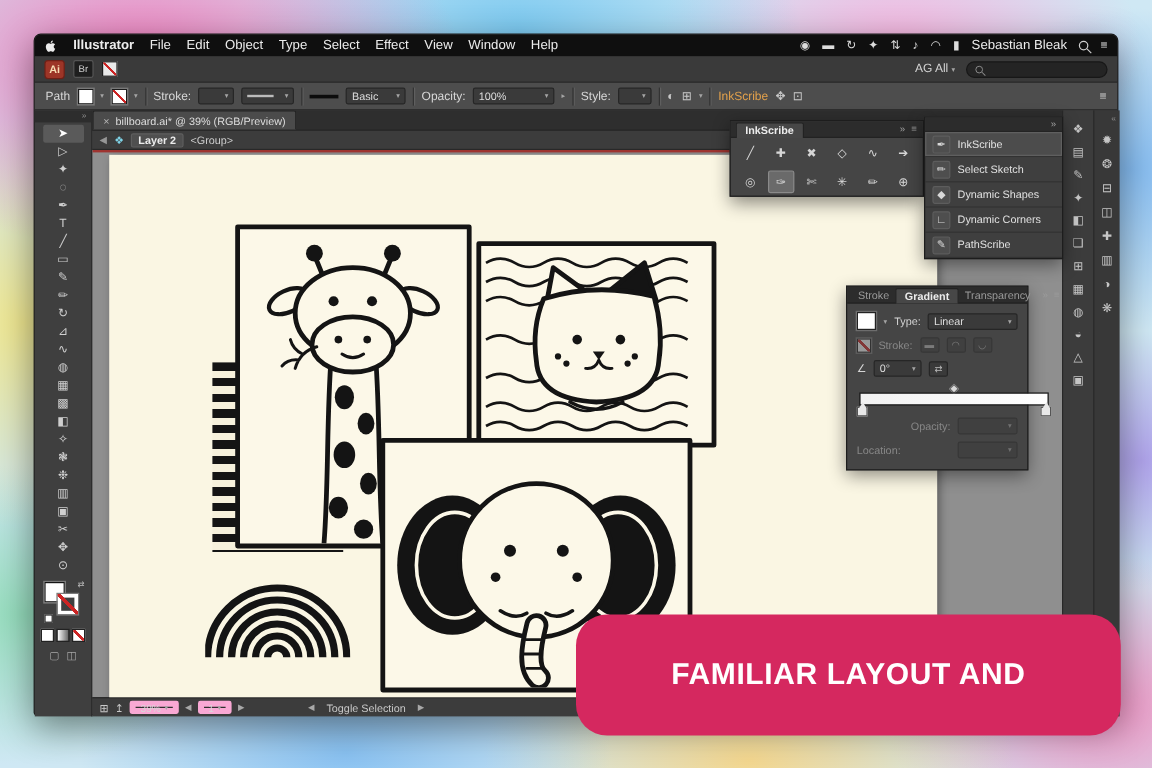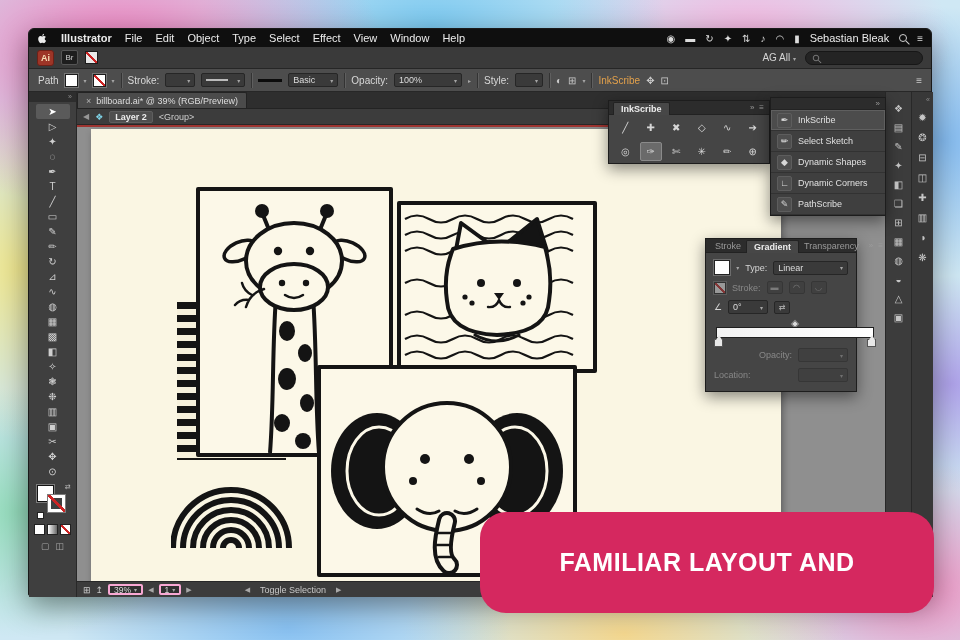--- a/index.html
+++ b/index.html
@@ -111,21 +111,21 @@
   .arcsblock { position:absolute; left:94px; top:338px; width:121px; height:85px; z-index:2; }
   .frame { position:absolute; background:#fcf8e8; border:4px solid #141414; border-radius:2px; }
   .frame.giraffe { left:119px; top:62px; width:197px; height:270px; z-index:3; }
   .frame.cat { left:320px; top:76px; width:200px; height:172px; z-index:4; }
   .frame.elephant { left:240px; top:240px; width:260px; height:212px; z-index:5; }
   .frame svg { display:block; }
   
   .statusbar { position:absolute; left:48px; top:552px; width:808px; height:16px; background:#3c3c3c;
     border-top:1px solid #282828; display:flex; align-items:center; gap:5px; padding:0 6px;
     color:#c9c9c9; font-size:9px; }
-  .sb-fld { background:#2f2f2f; border:2px solid #f9a8d4; border-radius:2px; height:11px;
+  .sb-fld { background:#2f2f2f; border:5px solid #f9a8d4; border-radius:2px; height:11px;
     display:inline-flex; align-items:center; gap:3px; padding:0 4px; font-size:8.5px; color:#d8d8d8; }
   .sb-status { margin-left:48px; display:flex; align-items:center; gap:10px; }
   .sb-arrow { font-size:7px; color:#a8a8a8; }
   
   .stripA { position:absolute; left:856px; top:63px; width:26px; height:505px; background:#3c3c3c;
     border-left:1px solid #282828; display:flex; flex-direction:column; align-items:center; padding-top:12px; gap:9px; }
   .stripB { position:absolute; left:882px; top:63px; width:22px; height:505px; background:#383838;
     border-left:1px solid #282828; display:flex; flex-direction:column; align-items:center; padding-top:4px; gap:10px; }
   .strip-ic { color:#c6c6c6; font-size:10px; line-height:1; }
   .strip-head { color:#8a8a8a; font-size:7px; align-self:flex-end; padding-right:3px; }

